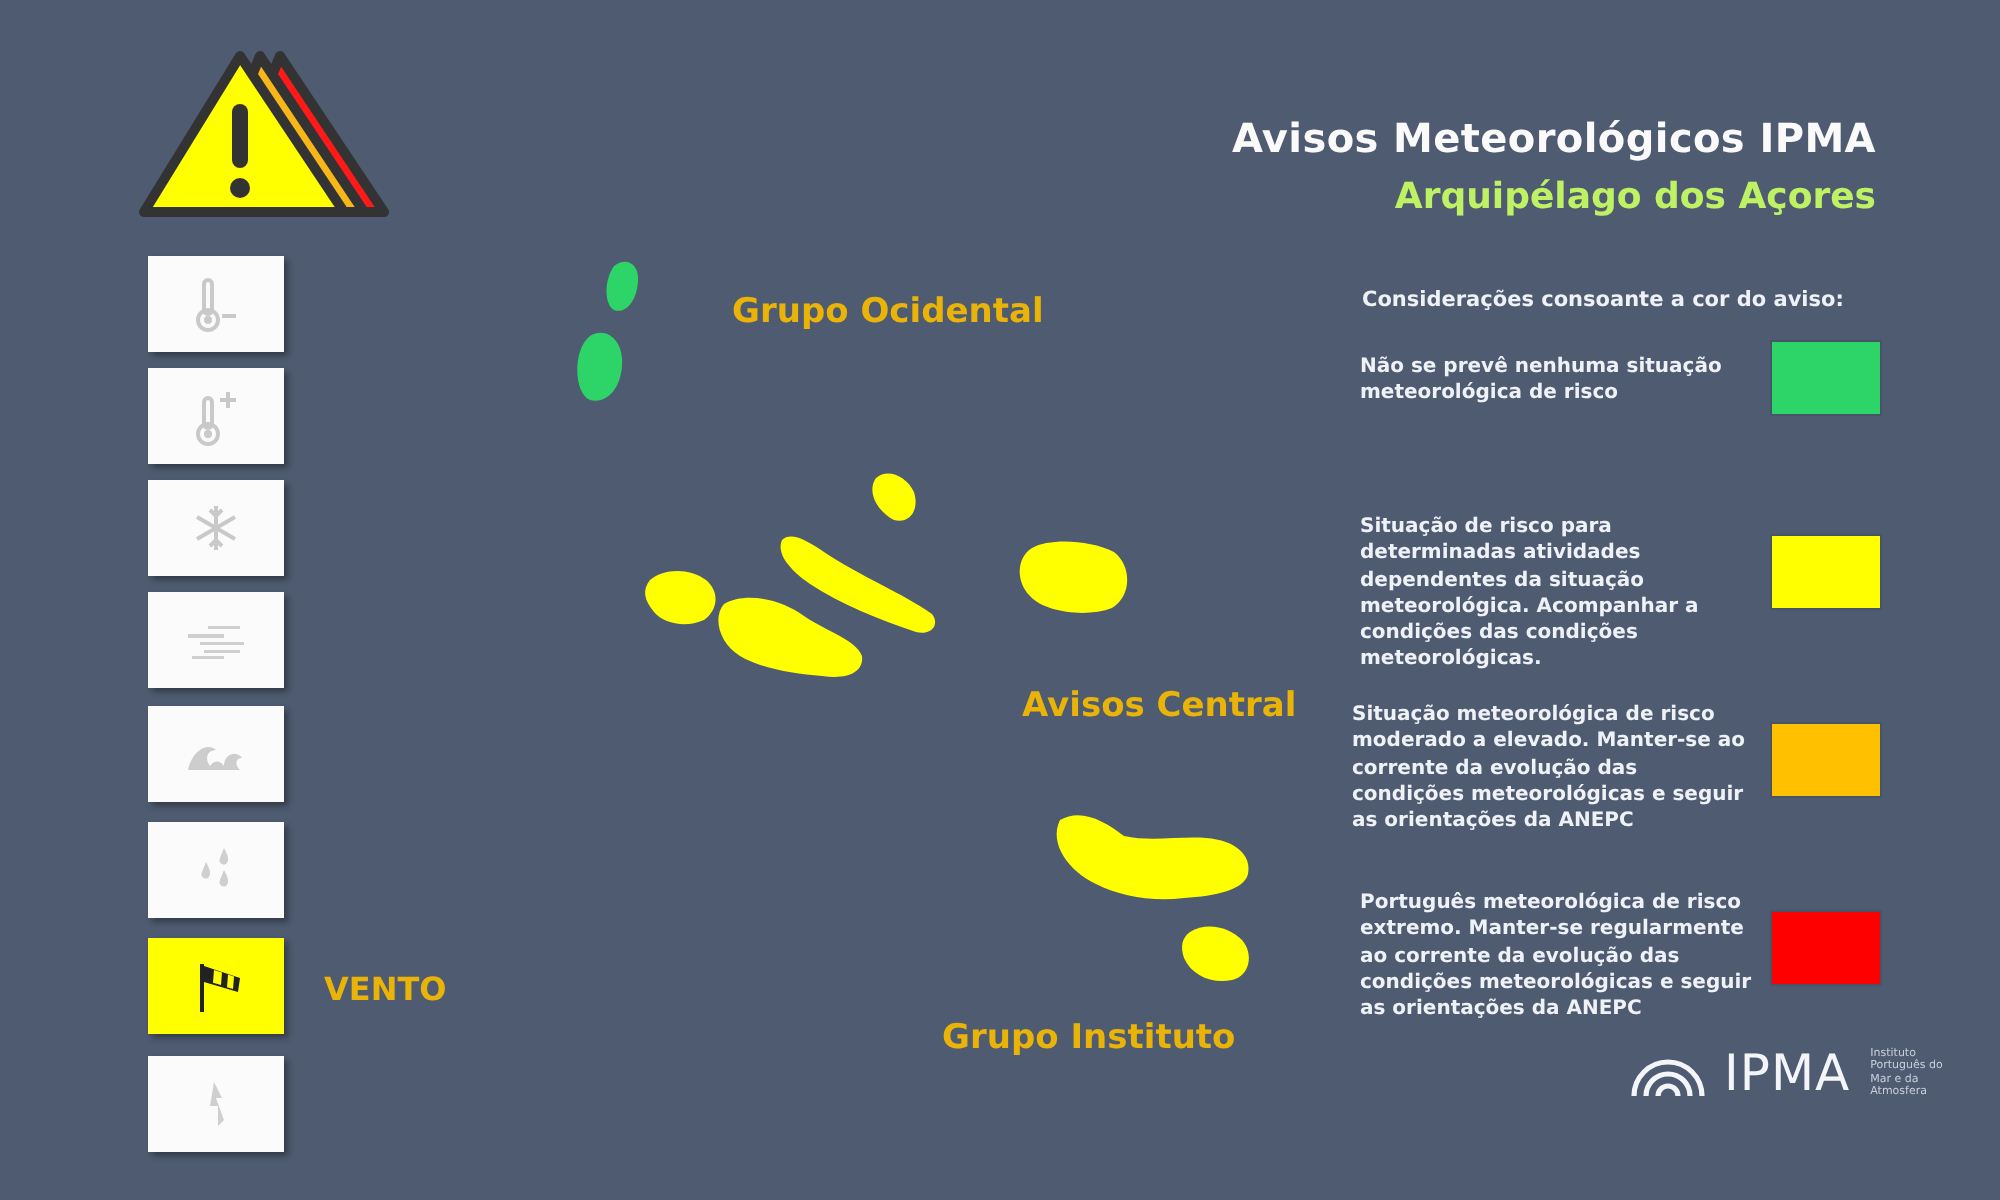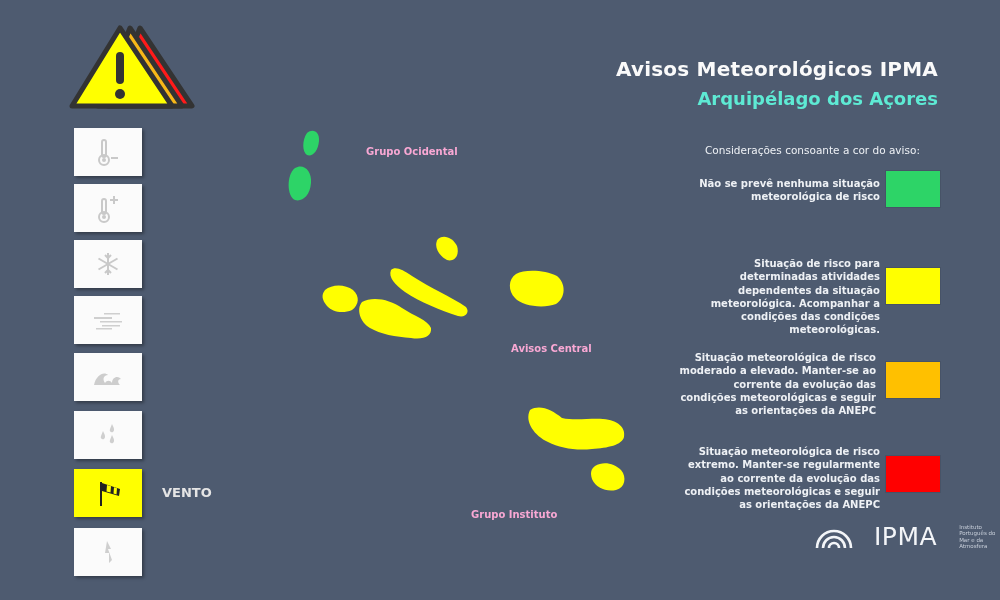--- a/index.html
+++ b/index.html
@@ -2,28 +2,28 @@
 <html><head>
 <meta charset="utf-8">
 <style>
   html,body{margin:0;padding:0;}
   body{width:1000px;height:600px;overflow:hidden;background:#4e5b70;font-family:"DejaVu Sans","Liberation Sans",sans-serif;color:#fff;position:relative;}
   .abs{position:absolute;}
   .warn-logo{left:68px;top:22px;width:128px;height:92px;}
   .side-item{left:74px;width:68px;height:48px;background:#fbfbfb;box-shadow:2px 2px 3px rgba(0,0,0,0.35);display:flex;align-items:center;justify-content:center;}
   .side-item.active{background:#ffff00;}
   .side-item svg{width:40px;height:32px;}
-  .side-label{left:162px;top:485px;font-weight:bold;font-size:13px;color:#e5e5e5;}
+  .side-label{left:162px;top:485px;font-weight:bold;font-size:16px;color:#eab308;}
   .title{right:62px;top:57px;font-weight:bold;font-size:20px;color:#fafafa;letter-spacing:0.2px;margin-left:45px;}
-  .subtitle{right:62px;top:88px;font-weight:bold;font-size:18px;color:#5eead4;text-align:left;}
-  .group-label{font-weight:bold;font-size:10px;color:#f9a8d4;}
-  .legend-head{left:705px;top:144px;font-weight:normal;font-size:10.5px;color:#eef1f5;}
-  .legend-text{width:200px;text-align:right;font-size:10px;line-height:13.3px;font-weight:bold;color:#eef1f5;}
+  .subtitle{right:62px;top:88px;font-weight:bold;font-size:18px;color:#bef264;text-align:left;}
+  .group-label{font-weight:bold;font-size:17px;color:#eab308;}
+  .legend-head{left:681px;top:144px;font-weight:bold;font-size:10.5px;color:#eef1f5;}
+  .legend-text{width:200px;text-align:left;font-size:10px;line-height:13.3px;font-weight:bold;color:#eef1f5;}
   .swatch{left:886px;width:54px;height:36px;box-shadow:0 0 0 1px rgba(0,0,0,0.08);}
-  .ipma-logo{left:814px;top:522px;display:flex;align-items:center;gap:20px;}
+  .ipma-logo{left:814px;top:522px;display:flex;align-items:center;gap:8px;}
   .ipma-word{font-size:25px;color:#f3f5f8;letter-spacing:0.5px;font-family:"DejaVu Sans",sans-serif;}
   .ipma-small{font-size:5.5px;line-height:6.5px;color:#c8cfda;margin-left:2px;}
   svg.map{left:0;top:0;width:1000px;height:600px;}
 </style>
 </head>
 <body>
 
 <svg class="abs warn-logo" viewBox="0 0 128 92">
   <path d="M72 6 L124 84 L40 84 Z" fill="#ff1a1a" stroke="#333" stroke-width="5" stroke-linejoin="round"></path>
   <path d="M62 6 L114 84 L30 84 Z" fill="#f7b718" stroke="#333" stroke-width="5" stroke-linejoin="round"></path>
@@ -131,21 +131,21 @@
 
 <div class="abs legend-text" style="left:680px;top:177px;">Não se prevê nenhuma situação meteorológica de risco</div>
 <div class="abs swatch" style="top:171px;background:#2dd467;"></div>
 
 <div class="abs legend-text" style="left:680px;top:257px;">Situação de risco para determinadas atividades dependentes da situação meteorológica. Acompanhar a condições das condições meteorológicas.</div>
 <div class="abs swatch" style="top:268px;background:#ffff00;"></div>
 
 <div class="abs legend-text" style="left:676px;top:351px;">Situação meteorológica de risco moderado a elevado. Manter-se ao corrente da evolução das condições meteorológicas e seguir as orientações da ANEPC</div>
 <div class="abs swatch" style="top:362px;background:#ffc000;"></div>
 
-<div class="abs legend-text" style="left:680px;top:445px;">Situação meteorológica de risco extremo. Manter-se regularmente ao corrente da evolução das condições meteorológicas e seguir as orientações da ANEPC</div>
+<div class="abs legend-text" style="left:680px;top:445px;">Português meteorológica de risco extremo. Manter-se regularmente ao corrente da evolução das condições meteorológicas e seguir as orientações da ANEPC</div>
 <div class="abs swatch" style="top:456px;background:#ff0000;"></div>
 
 <div class="abs ipma-logo">
   <svg width="40" height="22" viewBox="0 0 40 22">
     <g fill="none" stroke="#f3f5f8" stroke-width="2.6">
       <path d="M3 22 A17 17 0 0 1 37 22"></path>
       <path d="M9 22 A11 11 0 0 1 31 22"></path>
       <path d="M15 22 A5 5 0 0 1 25 22"></path>
     </g>
   </svg>

